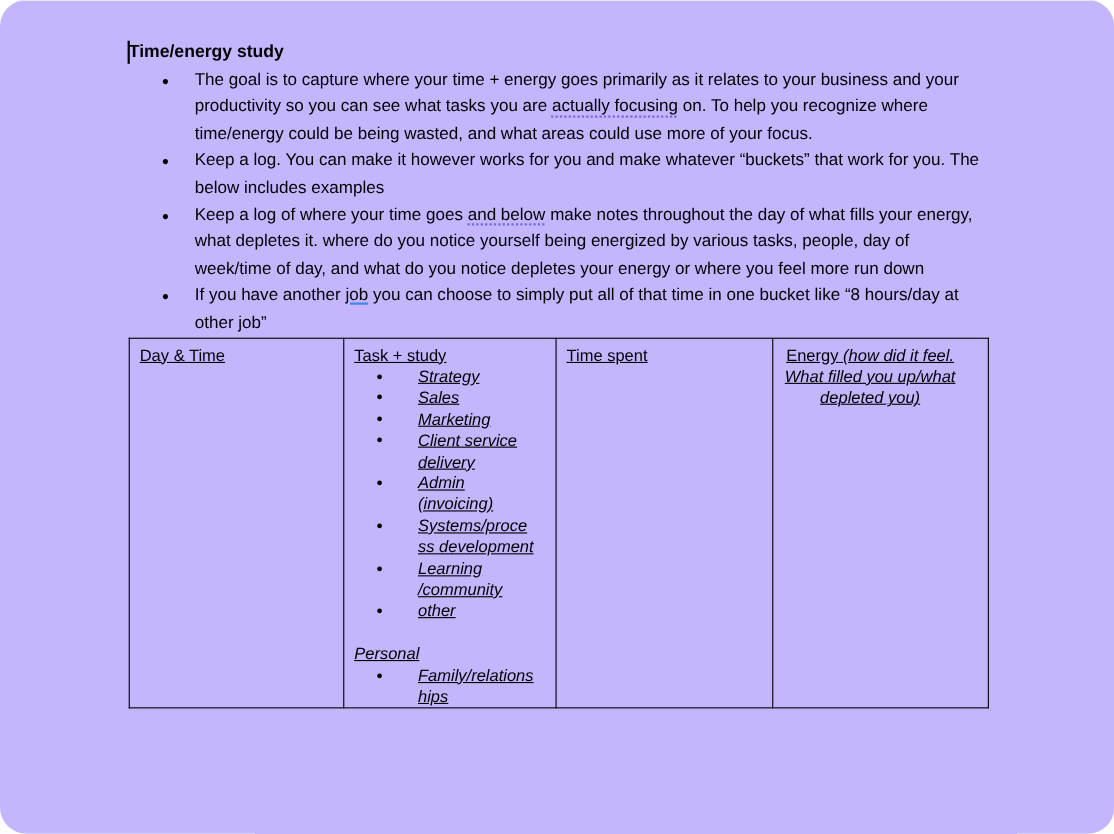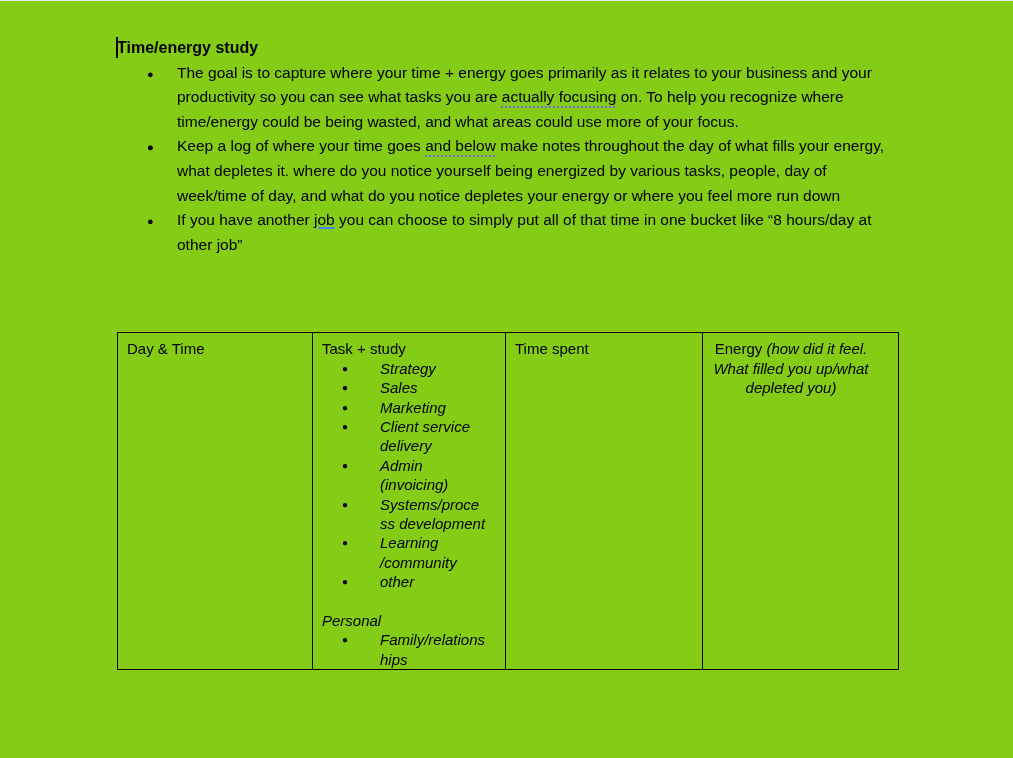--- a/index.html
+++ b/index.html
@@ -1,19 +1,19 @@
 <!DOCTYPE html>
 <html><head>
 <meta charset="utf-8">
 <style>
   html,body { margin:0; padding:0; background:#ffffff; }
   .page {
     position:relative; width:1013px; height:758px; overflow:hidden;
-    background:#84cc16; font-family:"Liberation Sans","DejaVu Sans",sans-serif;
-    color:#000000; cursor:text;
+    background:#c4b5fd; font-family:"Liberation Sans","DejaVu Sans",sans-serif;
+    color:#000000; cursor:text;border-radius:24px;
   }
   .top-edge { position:absolute; top:0; left:0; width:1013px; height:1px; background:#e9e9e9; }
   .caret {
     position:absolute; left:116px; top:37px; width:1.5px; height:21px; background:#000;
   }
   .content { position:absolute; left:117px; top:36px; width:781px; }
   .doc-title { margin:0; font-size:16px; font-weight:700; line-height:24.6px; letter-spacing:0; }
   .doc-list { margin:0; padding:0; list-style:none; }
   .doc-list > li {
     position:relative; padding-left:60px; font-size:15.5px; line-height:24.6px;
@@ -21,21 +21,21 @@
   .marker { position:absolute; left:30px; top:1px; font-size:11px; line-height:inherit; }
   .u-dotted {
     text-decoration:underline dotted #7166e3;
     text-decoration-thickness:2px; text-underline-offset:4px;text-align:right;
   }
   .u-solid {
     text-decoration:underline solid #4285f4;
     text-decoration-thickness:1.5px; text-underline-offset:2px;margin-top:18px;
   }
   .doc-table {
-    border-collapse:collapse; table-layout:fixed; width:781px; margin-top:75px;
+    border-collapse:collapse; table-layout:fixed; width:781px; text-decoration:underline;
   }
   .doc-table td {
     border:1.5px solid #000000; vertical-align:top;
     padding:6px 9px 0 9px; font-size:15px; line-height:19.4px;
   }
   td.energy-cell { padding-right:28px;text-align:center; }
   .cell-list { margin:0; padding:0; list-style:none; }
   .cell-list > li {
     position:relative; padding-left:58px; padding-right:10px;
     font-style:italic; overflow-wrap:break-word; word-break:break-word;
@@ -49,21 +49,21 @@
 
 <div class="page">
   <div class="top-edge"></div>
   <div class="caret"></div>
 
   <div class="content">
     <h1 class="doc-title">Time/energy study</h1>
 
     <ul class="doc-list">
       <li><span class="marker">●</span><span>The goal is to capture where your time + energy goes primarily as it relates to your business and your productivity so you can see what tasks you are </span><span class="u-dotted">actually focusing</span><span> on. To help you recognize where time/energy could be being wasted, and what areas could use more of your focus.</span></li>
-      <li><span class="marker">●</span></li>
+      <li><span class="marker">●</span><span>Keep a log. You can make it however works for you and make whatever “buckets” that work for you. The below includes examples</span></li>
       <li><span class="marker">●</span><span>Keep a log of where your time goes </span><span class="u-dotted">and below</span><span> make notes throughout the day of what fills your energy, what depletes it. where do you notice yourself being energized by various tasks, people, day of week/time of day, and what do you notice depletes your energy or where you feel more run down</span></li>
       <li><span class="marker">●</span><span>If you have another </span><span class="u-solid">job</span><span> you can choose to simply put all of that time in one bucket like “8 hours/day at other job”</span></li>
     </ul>
 
     <table class="doc-table">
       <colgroup>
         <col style="width:195px">
           <col style="width:193px">
           <col style="width:197px">
           <col style="width:196px">

